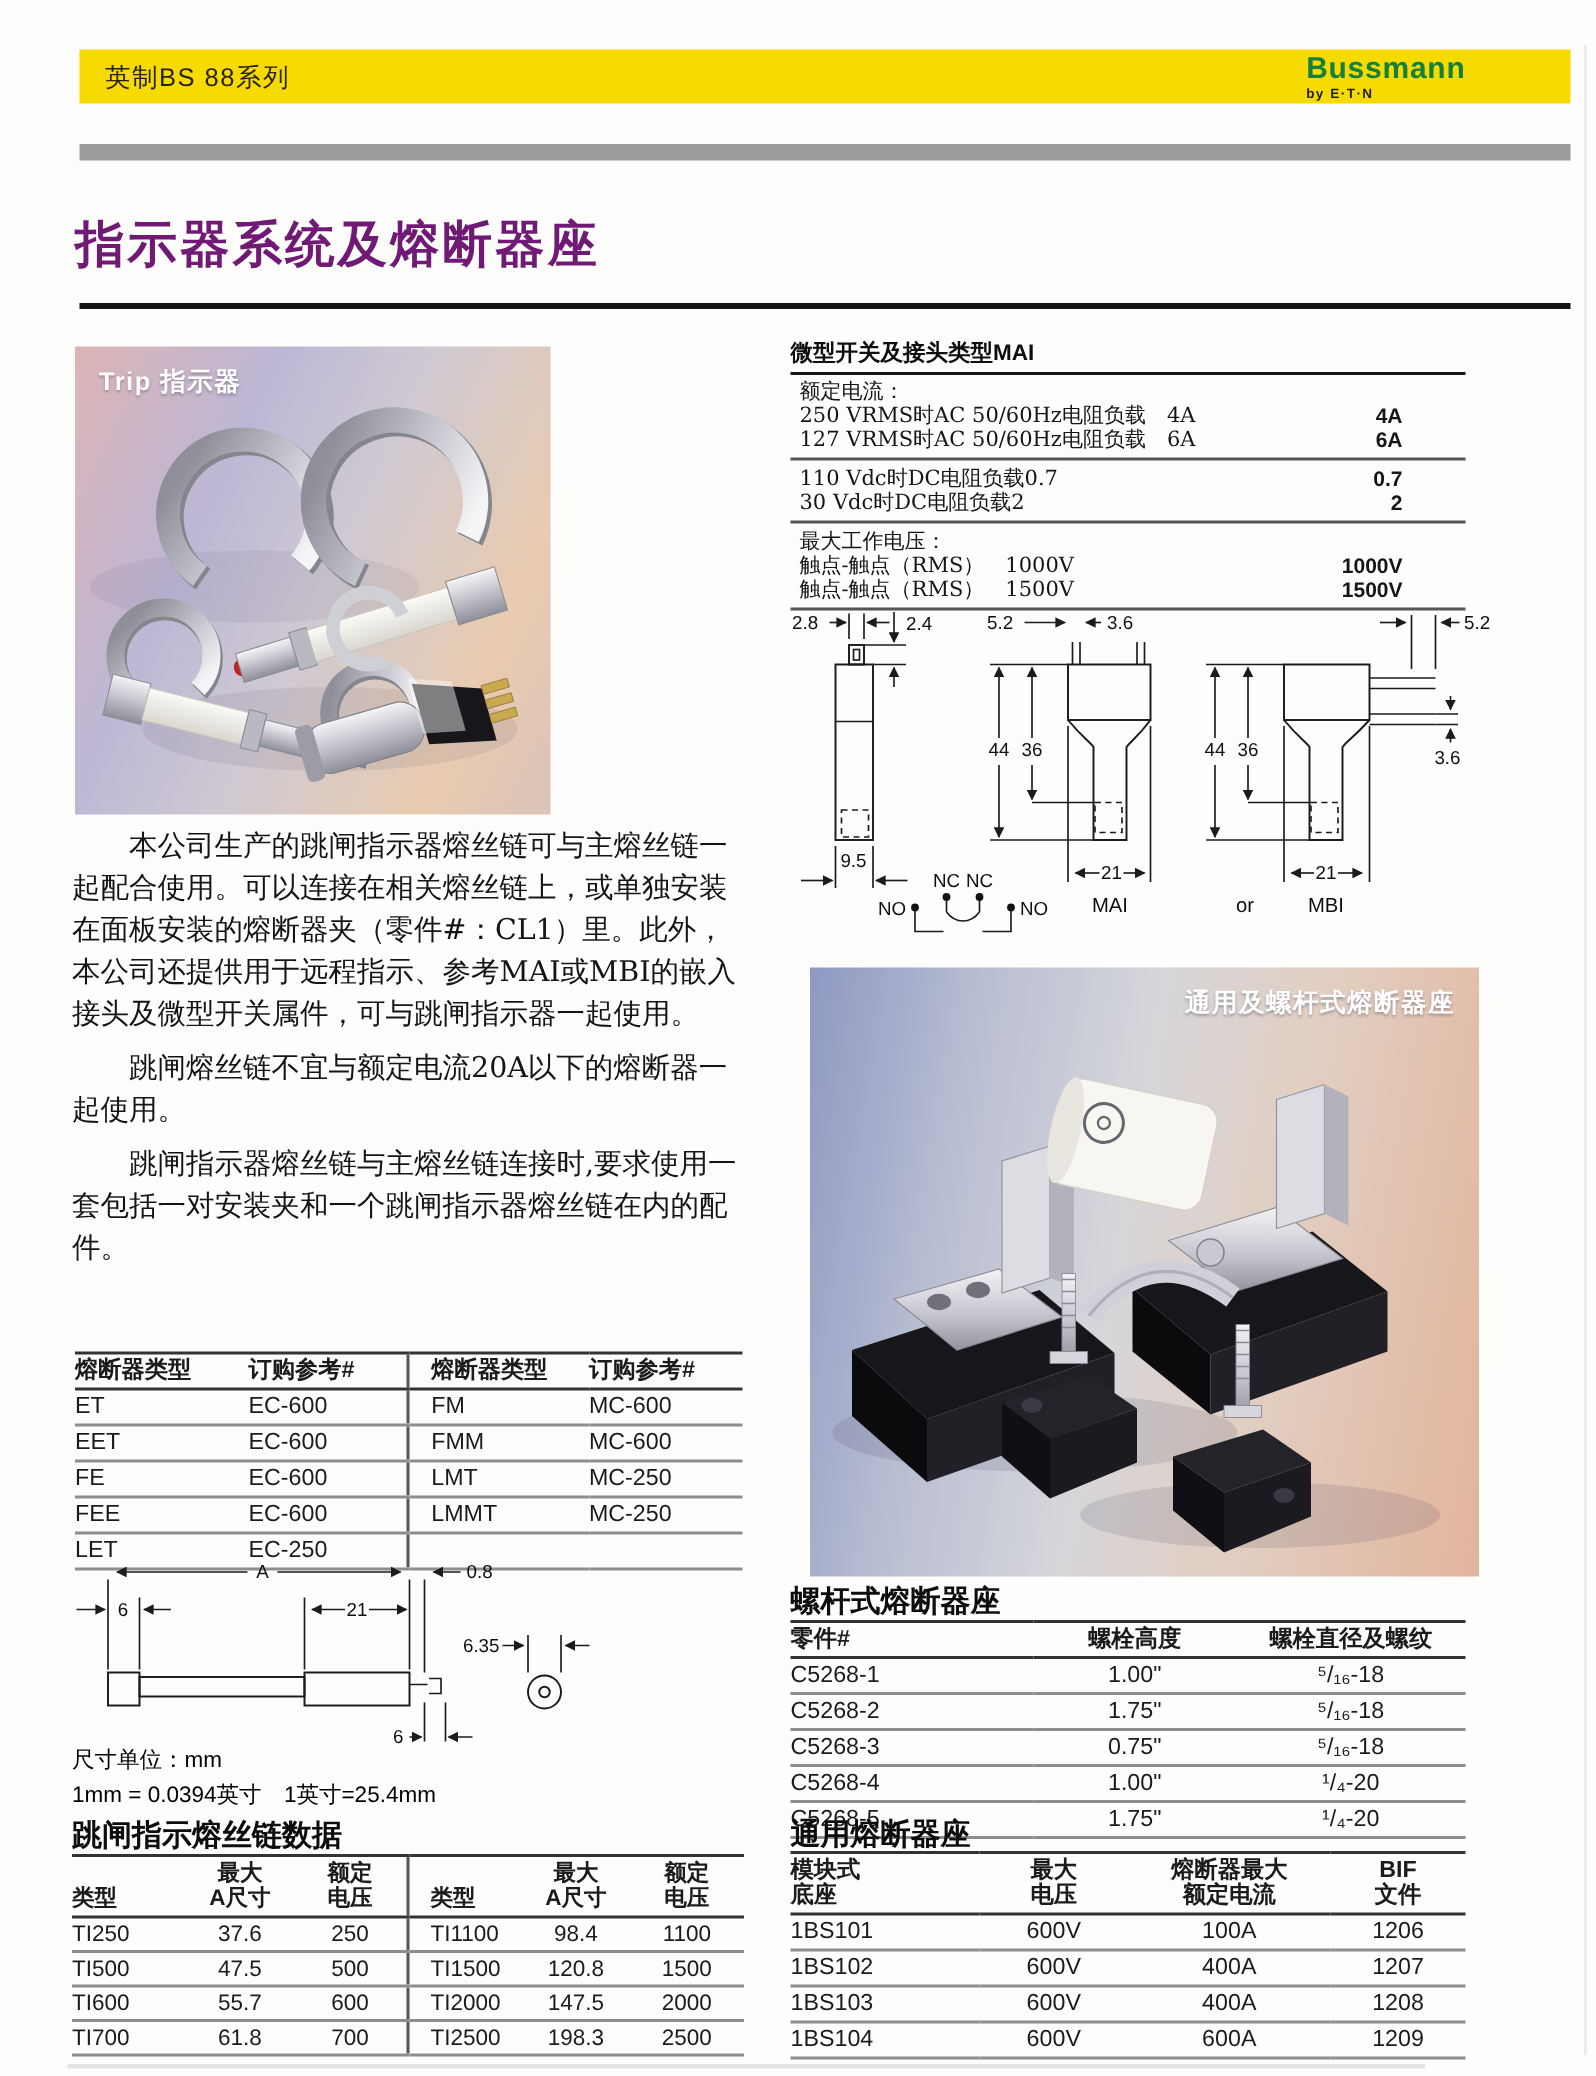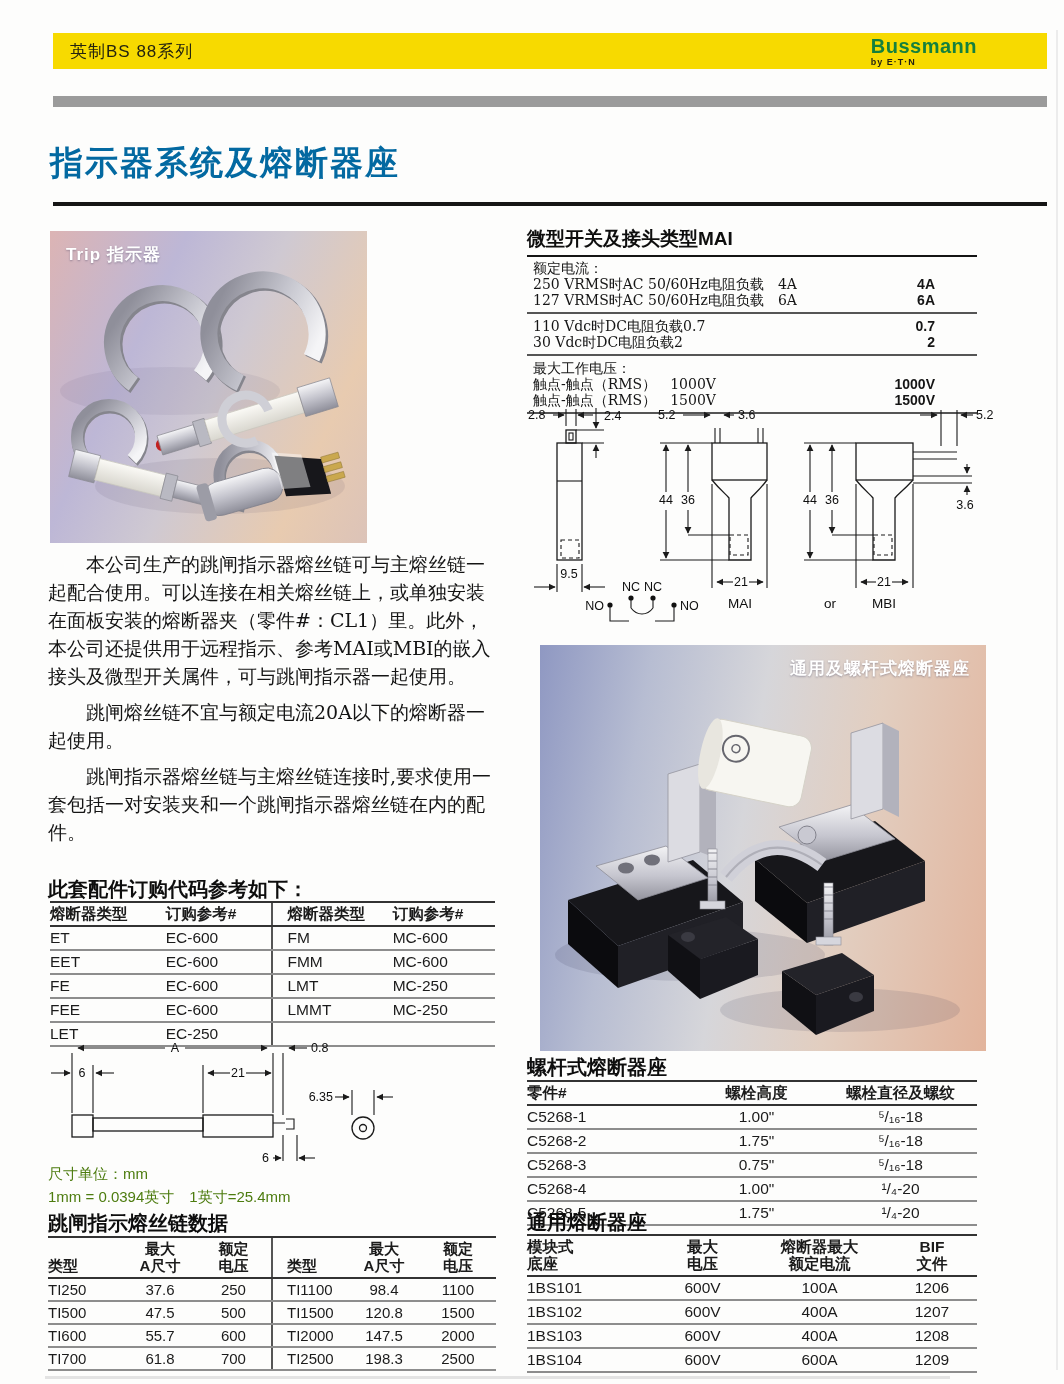--- a/index.html
+++ b/index.html
@@ -10,39 +10,39 @@
   
   .topbar{left:53px;top:33px;width:994px;height:36px;background:#F7DA00;
           display:flex;align-items:center;justify-content:space-between;
           padding:0 70px 0 17px;box-sizing:border-box;}
   .series{font-weight:normal;font-size:17px;color:#24240f;letter-spacing:1px;}
   .brand{line-height:1;text-align:left;}
   .brand-name{font-weight:bold;font-size:20px;color:#15803d;letter-spacing:.5px;}
   .brand-sub{font-weight:bold;font-size:9px;color:#1f1f12;margin-top:2px;letter-spacing:1px;}
   .graybar{left:53px;top:96px;width:994px;height:11px;background:#9B9B9B;}
   .pagetitle{left:50px;top:141px;font-family:"DejaVu Serif",serif;font-weight:bold;
-             font-size:33px;color:#0369a1;letter-spacing:2px;}
+             font-size:33px;color:#701a75;letter-spacing:2px;}
   .title-rule{left:53px;top:202px;width:994px;height:4px;background:#151515;}
   .edge-line{left:1056px;top:30px;width:2px;height:1340px;background:#ececec;}
   .footer-line{left:45px;top:1376px;width:905px;height:3px;background:#e3e3e3;}
 
   
   .photo{overflow:hidden;}
   .photo1{left:50px;top:231px;width:317px;height:312px;
     background:linear-gradient(115deg,#dcb4b4 0%,#bdb7d6 30%,#cfc9d2 52%,#e8cbb0 80%,#dcc3b8 100%);}
   .photo2{left:540px;top:645px;width:446px;height:406px;
     background:linear-gradient(100deg,#8f98c2 0%,#b7bdd2 22%,#d6d6da 45%,#e2cec0 68%,#e2b49c 100%);text-align:right;}
   .photo-label{position:absolute;top:12px;left:16px;color:#fff;font-weight:bold;font-size:17px;
                text-shadow:0 1px 2px rgba(60,60,90,.4);letter-spacing:1px;}
   .photo2 .photo-label{left:auto;right:16px;}
   .photo svg{display:block;width:100%;height:100%;}
 
   
   .spec{left:527px;top:226px;width:450px;font-size:14px;font-family:"DejaVu Serif",serif;}
-  .spec-title{font-weight:bold;font-size:19px;padding-bottom:3px;color:#0e0e0e;
+  .spec-title{font-weight:bold;font-size:15px;padding-bottom:3px;color:#0e0e0e;
               font-family:"Liberation Sans",sans-serif;}
   .spec-body{border-top:2px solid #141414;border-bottom:2px solid #555;padding:3px 0 4px;}
   .spec-row{display:flex;justify-content:space-between;line-height:16px;padding-left:6px;color:#151515;}
   .spec-row .v{font-weight:bold;padding-right:42px;font-family:"Liberation Sans",sans-serif;}
   .spec-row.sep{border-top:2px solid #555;margin-top:4px;padding-top:4px;}
 
   
   .para-wrap{left:48px;top:550px;width:447px;font-family:"DejaVu Serif",serif;
              font-size:19px;line-height:28px;color:#141414;}
   .para-wrap p{margin:0 0 8px;text-indent:2em;}
@@ -67,21 +67,21 @@
   .hd-uni{left:527px;top:1209px;}
 
   
   #drawing1{left:520px;top:402px;}
   #drawing2{left:45px;top:1035px;}
   .ln{stroke:#1b1b1b;stroke-width:1.3;fill:none;}
   .lnt{stroke:#1b1b1b;stroke-width:1.1;fill:none;}
   .lnd{stroke:#1b1b1b;stroke-width:1.1;fill:none;stroke-dasharray:4 3;}
   .dt{font-family:"Liberation Sans",sans-serif;font-size:12.5px;fill:#0f0f0f;}
   .dtl{font-family:"Liberation Sans",sans-serif;font-size:13.5px;fill:#0f0f0f;}
-  .notes{left:48px;top:1162px;font-size:15px;line-height:23px;color:#4d7c0f;}
+  .notes{left:48px;top:1162px;font-size:15px;line-height:23px;color:#000000;}
 </style>
 </head>
 <body>
 
 <div class="page">
 
   <div class="abs topbar">
     <span class="series">英制BS 88系列</span>
     <div class="brand">
       <div class="brand-name">Bussmann</div>
@@ -265,21 +265,20 @@
     <text class="dt" x="364" y="184" text-anchor="middle">21</text>
     <text class="dtl" x="364" y="206" text-anchor="middle">MBI</text>
   </svg>
 
   <div class="abs para-wrap">
     <p>本公司生产的跳闸指示器熔丝链可与主熔丝链一起配合使用。可以连接在相关熔丝链上，或单独安装在面板安装的熔断器夹（零件#：CL1）里。此外，本公司还提供用于远程指示、参考MAI或MBI的嵌入接头及微型开关属件，可与跳闸指示器一起使用。</p>
     <p>跳闸熔丝链不宜与额定电流20A以下的熔断器一起使用。</p>
     <p>跳闸指示器熔丝链与主熔丝链连接时,要求使用一套包括一对安装夹和一个跳闸指示器熔丝链在内的配件。</p>
   </div>
 
-  <div class="abs h2 hd-order">此套配件订购代码参考如下：</div>
   <div class="abs order-table">
     <table class="t">
       <colgroup>
           <col style="width:26%">
           <col style="width:24%">
           <col style="width:27%">
           <col style="width:23%">
         </colgroup>
       <tbody>
           <tr>

